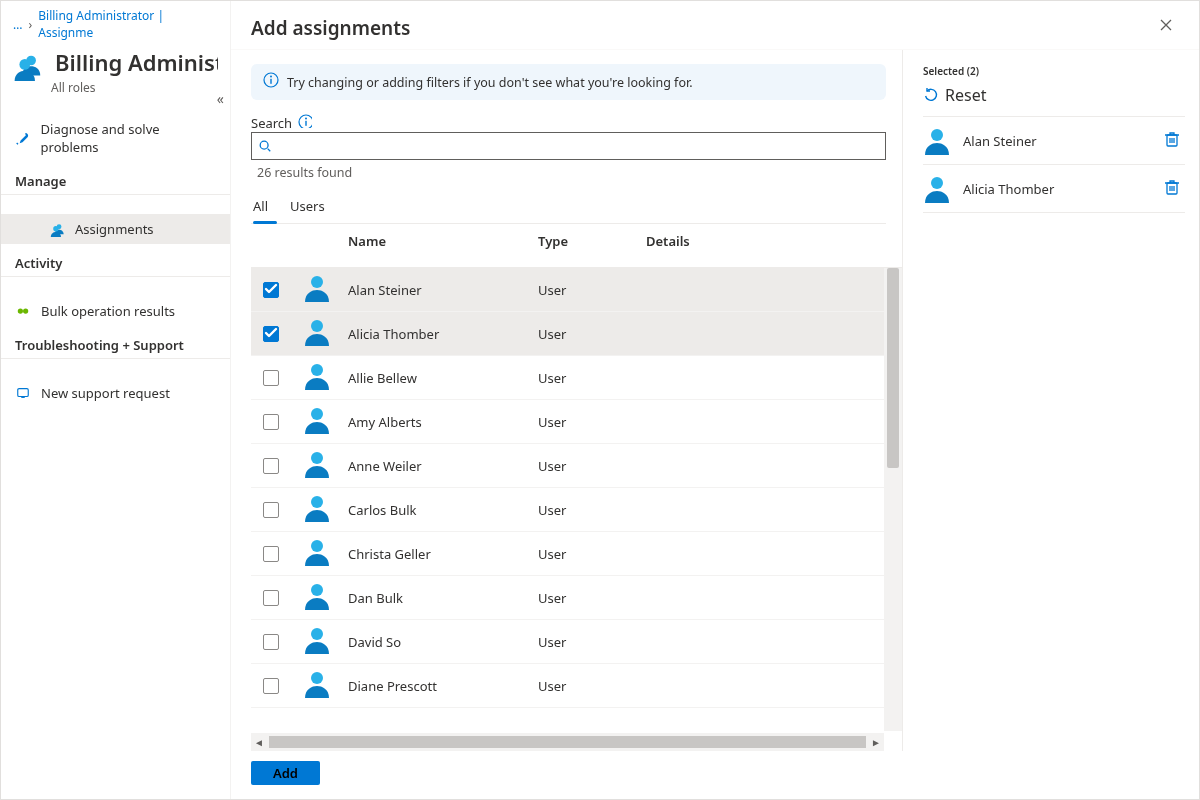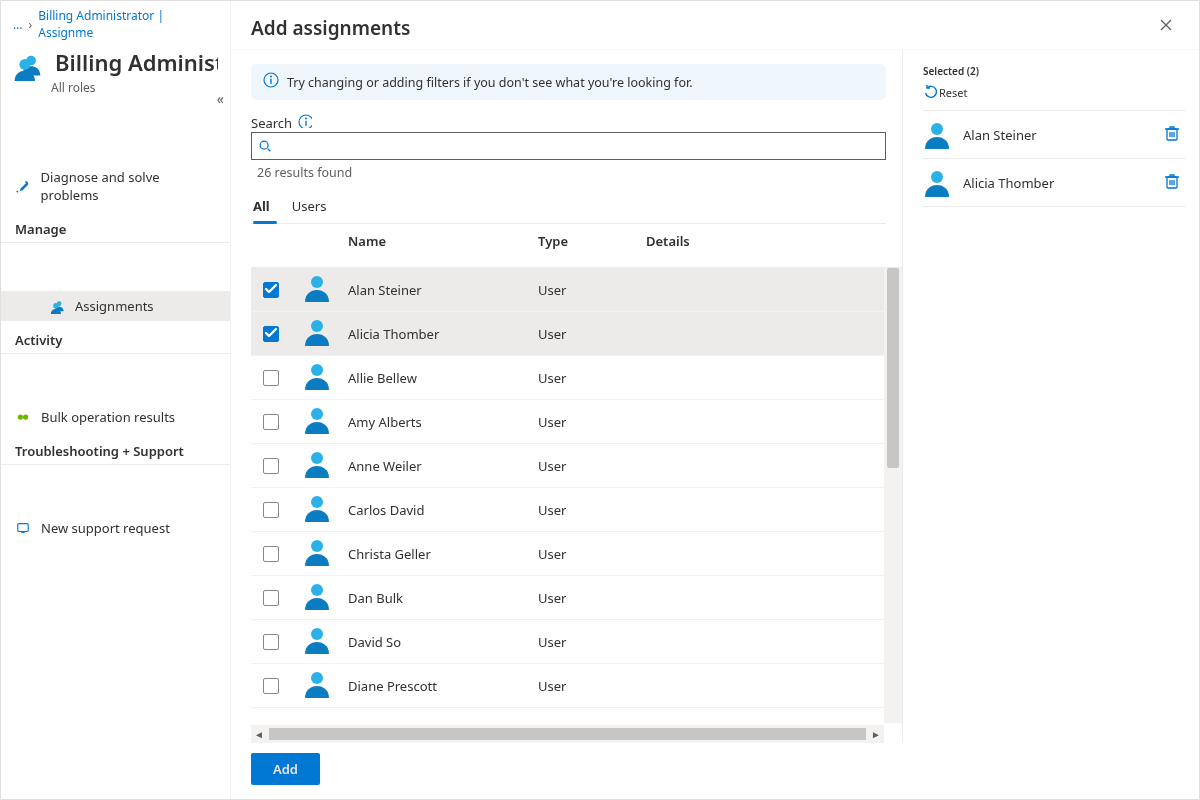--- a/index.html
+++ b/index.html
@@ -9,43 +9,43 @@
   
   .left-col { position:absolute; left:0; top:0; width:230px; height:100%; border-right:1px solid #f3f2f1; }
   .breadcrumb { display:flex; align-items:center; gap:6px; padding:6px 10px 0 12px; font-size:12px; color:#605e5c; }
   .breadcrumb a { color:#0078d4; text-decoration:none; }
   .page-title-row { display:flex; align-items:flex-start; gap:12px; padding:6px 12px 0 12px; }
   .page-title { font-size:22px; font-weight:600; color:#323130; white-space:nowrap; overflow:hidden; }
   .page-subtitle { font-size:12px; color:#605e5c; padding:0 12px 12px 50px; margin-top:-2px; }
   .collapse-btn { position:absolute; right:6px; top:88px; color:#605e5c; font-size:14px; cursor:pointer; }
 
   .sidenav { padding-top:6px; }
-  .sidenav .item { display:flex; align-items:center; gap:10px; padding:6px 14px; font-size:13px; color:#323130; cursor:pointer;margin-top:48px; }
+  .sidenav .item { display:flex; align-items:center; gap:10px; padding:6px 14px; font-size:13px; color:#323130; cursor:pointer; }
   .sidenav .item.active { background:#edebe9;padding-left:48px; }
-  .sidenav .heading { padding:10px 14px 4px 14px; font-size:13px; font-weight:600; color:#323130; border-bottom:1px solid #edebe9; margin-bottom:8px; }
+  .sidenav .heading { padding:10px 14px 4px 14px; font-size:13px; font-weight:600; color:#323130; border-bottom:1px solid #edebe9; margin-bottom:19px; }
   .item-icon { width:16px; height:16px; display:flex; align-items:center; justify-content:center; }
 
   
   .panel { position:absolute; left:230px; top:0; right:0; bottom:0; background:#fff; display:flex; flex-direction:column; }
   .panel-header { display:flex; align-items:flex-end; justify-content:space-between; padding:10px 20px 8px 20px; }
   .panel-title { font-size:19px; font-weight:600; }
   .close-x { font-size:16px; color:#605e5c; cursor:pointer; padding:4px 6px; }
   .panel-body { flex:1; display:flex; overflow:hidden; border-top:1px solid #faf9f8; }
 
   .picker-left { flex:1; display:flex; flex-direction:column; padding:14px 0 0 20px; min-width:0; }
   .info-banner { background:#eff6fc; border-radius:6px; padding:8px 12px; display:flex; align-items:center; gap:8px; font-size:12.5px; color:#323130; margin:0 16px 14px 0; }
   .search-label { font-size:13px; color:#323130; display:flex; align-items:center; gap:6px; margin-bottom:0; }
   .search-box { display:flex; align-items:center; border:1px solid #605e5c; height:28px; margin-right:16px; padding:0 6px; }
   .search-box svg { flex:none; }
   .search-box input { border:0; outline:0; flex:1; font:inherit; padding:0 6px; height:24px; }
   .results-count { font-size:12.5px; color:#605e5c; padding:4px 0 10px 6px; }
 
   .tabs { display:flex; gap:22px; padding-left:2px; border-bottom:1px solid #edebe9; margin-right:16px; }
   .tab { font-size:13px; padding:6px 0 8px 0; cursor:pointer; color:#323130; position:relative; }
-  .tab.active { font-weight:700; }
+  .tab.active { font-weight:400; }
   .tab.active::after { content:""; position:absolute; left:0; right:0; bottom:-1px; height:3px; background:#0078d4; border-radius:2px; width:24px; }
 
   .table-wrap { flex:1; position:relative; margin:8px 0 0 0; overflow:hidden; }
   .thead { display:flex; align-items:flex-start; height:36px; border-bottom:1px solid #edebe9; padding:0 8px 0 12px; font-size:13px; font-weight:600; color:#323130; }
   .col-check { width:40px; }
   .col-avatar { width:45px; }
   .col-name { width:190px; }
   .col-type { width:108px; }
   .col-details { flex:1; }
 
@@ -58,28 +58,28 @@
   .chk svg { display:none; }
 
   .vscroll-track { position:absolute; right:0; top:36px; bottom:20px; width:18px; background:#f3f2f1; }
   .vscroll-thumb { position:absolute; left:3px; right:3px; top:0; height:200px; background:#c8c6c4; border-radius:2px; }
   .hscroll-track { position:absolute; left:0; right:18px; bottom:0; height:18px; background:#f3f2f1; display:flex; align-items:center; }
   .hscroll-arrow { width:16px; height:16px; display:flex; align-items:center; justify-content:center; color:#605e5c; font-size:10px; }
   .hscroll-thumb { flex:1; height:12px; background:#c8c6c4; margin:0 2px; }
 
   .picker-right { width:297px; border-left:1px solid #edebe9; padding:14px 14px 0 20px; overflow-y:auto; }
   .sel-heading { font-size:10px; font-weight:600; margin-bottom:6px; }
-  .reset { display:flex; align-items:center; font-size:11px; color:#323130; cursor:pointer; padding-bottom:10px; }
+  .reset { display:flex; align-items:center; gap:6px; font-size:16px; color:#323130; cursor:pointer; padding-bottom:10px; }
   .sel-list { border-top:1px solid #edebe9; }
   .sel-row { display:flex; align-items:center; height:48px; border-bottom:1px solid #edebe9; gap:12px; }
   .sel-row .name { flex:1; font-size:13px; }
   .trash { color:#0078d4; cursor:pointer; padding:4px; }
 
   .panel-footer { padding:10px 20px 14px 20px; }
-  .btn-primary { background:#0078d4; color:#e5e5e5; border:0; font:inherit; font-weight:600; height:32px; padding:0 22px; cursor:pointer; border-radius:2px; }
+  .btn-primary { background:#0078d4; color:#000000; border:0; font:inherit; font-weight:600; height:24px; padding:0 22px; cursor:pointer; border-radius:2px; }
 
   
   .avatar { width:28px; height:28px; }
 </style>
 </head>
 <body>
 
 <svg width="0" height="0" style="position:absolute">
   <defs>
     <g id="avatar-g">
@@ -285,21 +285,21 @@
               <div class="col-type">User</div>
               <div class="col-details"></div>
             </div>
             <div class="row">
               <div class="col-check">
                 <div class="chk "></div>
               </div>
               <div class="col-avatar"><svg class="avatar" viewBox="0 0 28 28">
                   <use href="#avatar-g"></use>
                 </svg></div>
-              <div class="col-name">Carlos David</div>
+              <div class="col-name">Carlos Bulk</div>
               <div class="col-type">User</div>
               <div class="col-details"></div>
             </div>
             <div class="row">
               <div class="col-check">
                 <div class="chk "></div>
               </div>
               <div class="col-avatar"><svg class="avatar" viewBox="0 0 28 28">
                   <use href="#avatar-g"></use>
                 </svg></div>

